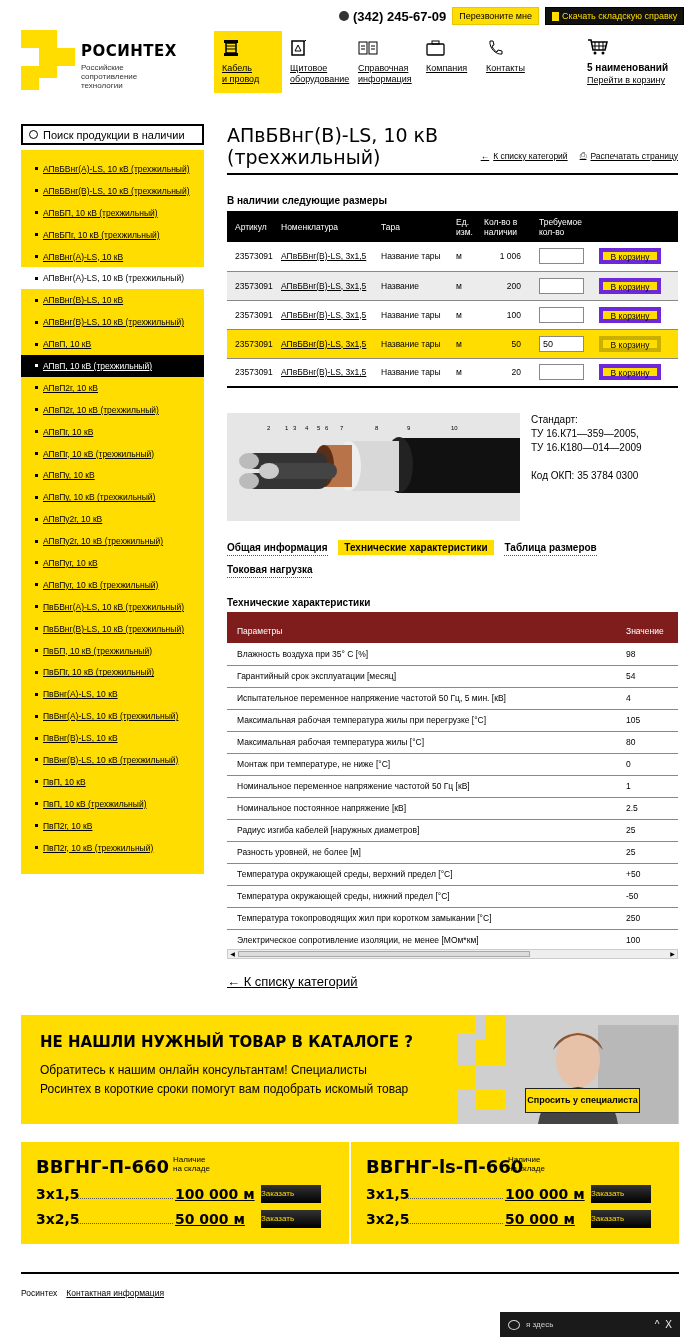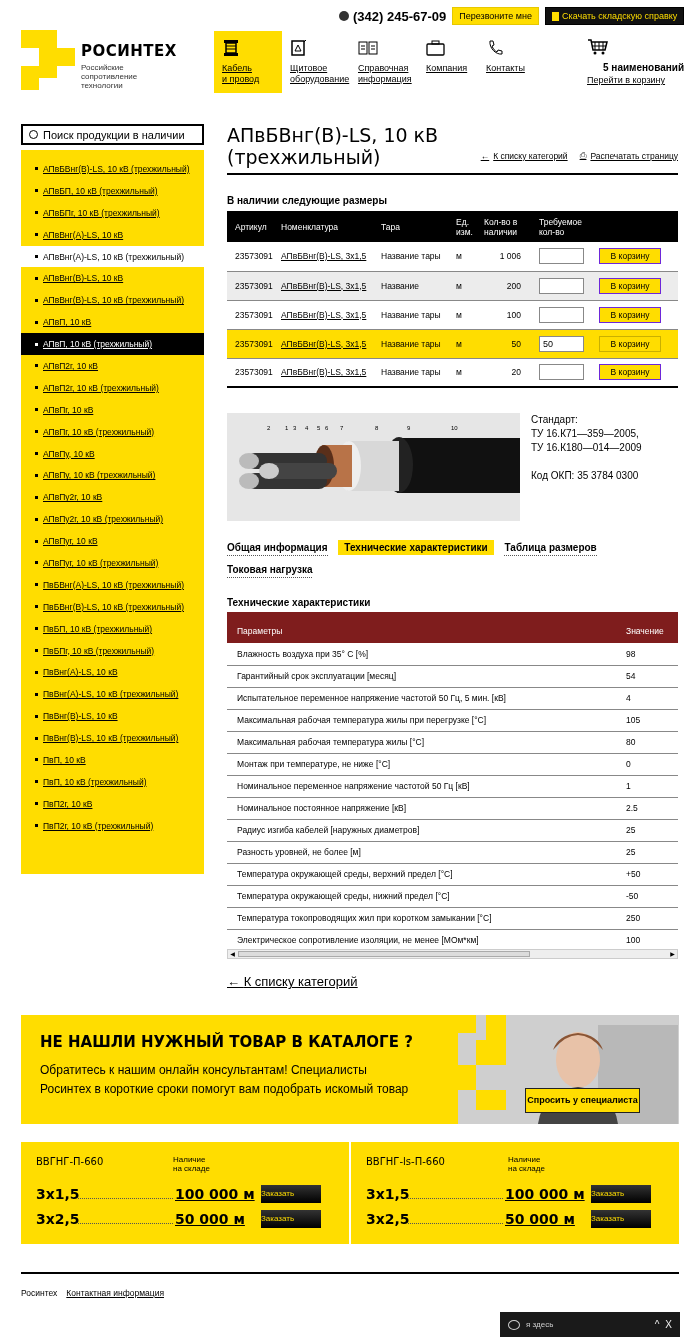--- a/index.html
+++ b/index.html
@@ -22,21 +22,21 @@
   .btn-dl { background: #111; color: #ffdd00; font-size: 9px; padding: 3px 6px; border: 1px solid #000; display: flex; align-items: center; gap: 3px; }
   .dl-icon { width: 7px; height: 9px; background: #ffdd00; display: inline-block; }
 
   .nav { top: 31px; left: 214px; height: 62px; display: flex; }
   .nav-item { width: 68px; height: 62px; padding: 8px 0 0 8px; font-size: 9px; line-height: 11px; position: relative; }
   .nav-item.active { background: #ffdd00; }
   .nav-item .ico { width: 18px; height: 18px; margin-bottom: 6px; position: relative; }
   .nav-item span { text-decoration: underline; display: block; }
   .cart { top: 38px; left: 587px; width: 100px; font-size: 9px; }
   .cart .ico { width: 20px; height: 18px; margin-bottom: 6px; }
-  .cart b { font-size: 10px; display: block; margin-bottom: 2px; margin-left: 16px; }
+  .cart b { font-size: 10px; display: block; margin-bottom: 2px; }
 
   
   .search { left: 21px; top: 124px; width: 183px; height: 21px; border: 2px solid #000; font-size: 11px; padding: 2px 6px; display: flex; align-items: center; gap: 5px; }
   .search-ico { width: 9px; height: 9px; border: 1.5px solid #000; border-radius: 50%; position: relative; }
   .sidebar { left: 21px; top: 150px; width: 183px; height: 724px; background: #ffdd00; padding-top: 8px; }
   .side-item { height: 21.9px; display: flex; align-items: center; padding-left: 14px; font-size: 8.5px; gap: 5px; }
   .side-item .b { width: 3px; height: 3px; background: #000; display: inline-block; flex-shrink: 0; }
   .side-item.white { background: #fff; }
   .side-item.white span { text-decoration: none; }
   .side-item.dark { background: #000; color: #fff; }
@@ -52,21 +52,21 @@
   .subhead { left: 227px; top: 195px; font-size: 10px; font-weight: bold; }
 
   .stock { left: 227px; top: 211px; width: 451px; }
   .stock table { width: 100%; border-collapse: collapse; font-size: 8.5px; }
   .stock th { background: #000; color: #fff; text-align: left; font-weight: normal; height: 31px; padding: 0 4px; line-height: 10px; }
   .stock td { height: 29px; padding: 0 4px; border-bottom: 1px solid #888; }
   .stock tr.hover td { background: #ececec; }
   .stock tr.sel td { background: #ffdd00; }
   .stock td.num { text-align: right; padding-right: 14px; }
   .stock .qty { width: 45px; height: 16px; border: 1px solid #888; background: #fff; font-size: 9px; padding: 0 3px; }
-  .stock .tocart { background: #ffdd00; border: 1px solid #6d28d9; font-size: 8.5px; width: 62px; height: 16px; }
+  .stock .tocart { background: #ffdd00; border: 4px solid #6d28d9; font-size: 8.5px; width: 62px; height: 16px; }
   .stock tr.sel .tocart { border-color: #c9b000; }
   .stock tr:last-child td { border-bottom: 2px solid #000; }
 
   .cable-img { left: 227px; top: 413px; width: 293px; height: 108px; background: #e4e4e4; overflow: hidden; }
   .spec-text { left: 531px; top: 413px; font-size: 10px; line-height: 14px; }
 
   .tabs { left: 227px; top: 540px; width: 451px; font-size: 10px; font-weight: bold; }
   .tab { display: inline-block; padding: 2px 0; margin-right: 8px; border-bottom: 1px dotted #555; }
   .tab.active { background: #ffdd00; padding: 2px 6px; border-bottom: none; }
 
@@ -83,21 +83,21 @@
   .back2 { left: 227px; top: 974px; font-size: 13px; }
 
   
   .promo { left: 21px; top: 1015px; width: 658px; height: 109px; background: #ffdd00; overflow: hidden; }
   .promo h2 { position: absolute; left: 19px; top: 18px; font-size: 15px; font-family: "DejaVu Sans", sans-serif; font-weight: 700; }
   .promo p { position: absolute; left: 19px; top: 46px; width: 380px; font-size: 12px; line-height: 19px; }
   .promo-img { position: absolute; left: 437px; top: 0; width: 221px; height: 109px; background: linear-gradient(90deg,#bbb,#ddd 40%,#c8c8c8 70%,#999); }
   .promo-btn { position: absolute; left: 525px; top: 1088px; width: 115px; height: 25px; background: #ffdd00; border: 1px solid #222; font-size: 9px; font-weight: bold; text-align: center; line-height: 23px; }
 
   .stockbox { top: 1142px; width: 328px; height: 102px; background: #ffdd00; }
-  .stockbox .nm { position: absolute; left: 15px; top: 14px; font-size: 10px; font-weight: normal; font-family: "DejaVu Sans", sans-serif; }
+  .stockbox .nm { position: absolute; left: 15px; top: 14px; font-size: 18px; font-weight: bold; font-family: "DejaVu Sans", sans-serif; }
   .stockbox .av { position: absolute; left: 152px; top: 13px; font-size: 8px; line-height: 9px; }
   .stockbox .row { position: absolute; left: 15px; width: 295px; height: 20px; display: flex; align-items: center; font-size: 14px; font-weight: bold; font-family: "DejaVu Sans", sans-serif; }
   .stockbox .row .sz { width: 40px; }
   .stockbox .row .dots { flex: 0 0 95px; border-bottom: 1px dotted #555; margin: 0 2px; height: 10px; }
   .stockbox .row .q { width: 84px; text-decoration: underline; }
   .stockbox .row .order { margin-left: 2px; background: linear-gradient(#333,#000); color: #ffdd00; font-size: 8px; width: 60px; height: 18px; line-height: 18px; text-align: left; font-family: "Liberation Sans", sans-serif; font-weight: normal; }
 
   .foot-rule { left: 21px; top: 1272px; width: 658px; height: 2px; background: #000; }
   .foot { left: 21px; top: 1288px; font-size: 8.5px; display: flex; gap: 9px; }
   .chat { left: 500px; top: 1312px; width: 180px; height: 25px; background: #1a1a1a; color: #ccc; font-size: 8px; display: flex; align-items: center; padding: 0 8px; gap: 6px; }
@@ -209,20 +209,24 @@
   <b>5 наименований</b>
   <a>Перейти в корзину</a>
 </div>
 
 <div class="abs search">
   <span class="search-ico"></span>
   <span>Поиск продукции в наличии</span>
 </div>
 
 <div class="abs sidebar">
+  <div class="side-item">
+      <i class="b"></i>
+      <span>АПвБВнг(А)-LS, 10 кВ (трехжильный)</span>
+    </div>
   <div class="side-item">
       <i class="b"></i>
       <span>АПвБВнг(В)-LS, 10 кВ (трехжильный)</span>
     </div>
   <div class="side-item">
       <i class="b"></i>
       <span>АПвБП, 10 кВ (трехжильный)</span>
     </div>
   <div class="side-item">
       <i class="b"></i>

